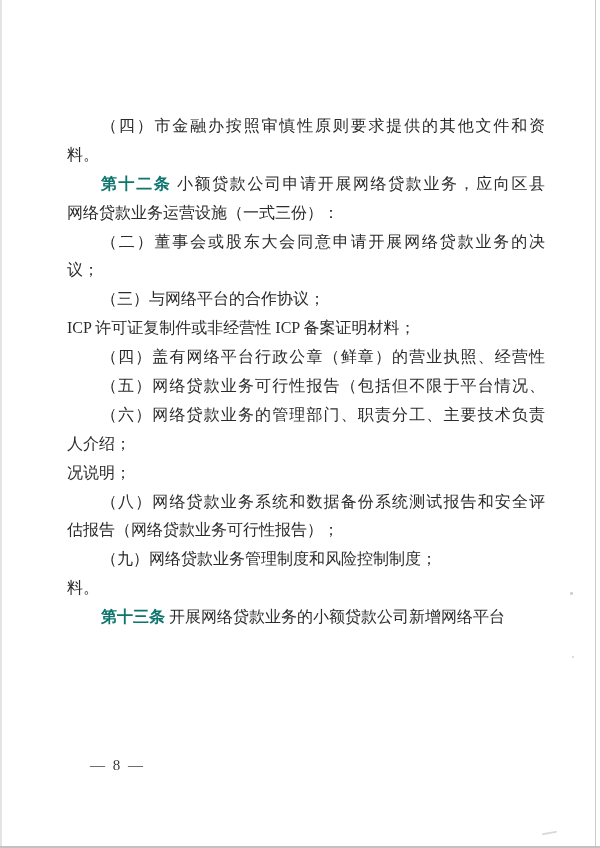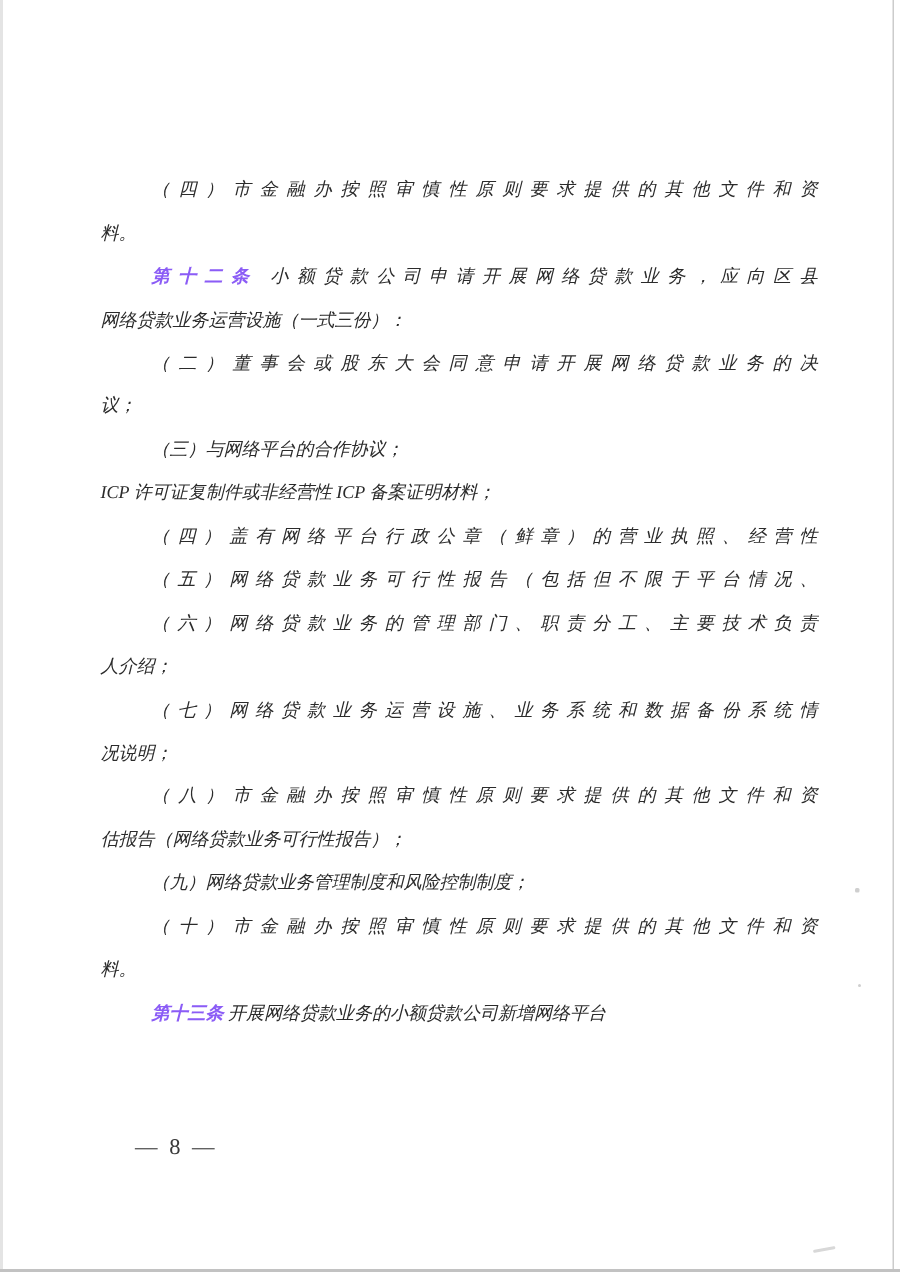--- a/index.html
+++ b/index.html
@@ -10,36 +10,35 @@
     overflow: hidden;
     font-family: "Liberation Serif", "DejaVu Serif", serif;
     color: #2b2b2b;
   }
   .doc-body {
     position: absolute;
     left: 67px; top: 112px;
     width: 478px;
   }
   .line {
-    font-size: 12px;
+    font-size: 16px;
     line-height: 28.9px;
     height: 28.9px;
     white-space: nowrap;
     text-align: left;
-    font-style: italic;
   }
   .line.indent { text-indent: 34px; }
   .line.j {
     white-space: normal;
     text-align: justify;
     text-align-last: justify;
   }
   .article-no {
     font-weight: 700;
-    color: #8b5cf6;
+    color: #0f766e;
   }
   .page-number {
     position: absolute;
     left: 90px; top: 755px;
     font-size: 15px;
     line-height: 20px;
     letter-spacing: 2px;
     color: #3a3a3a;
   }
   .edge { position: absolute; }
@@ -60,26 +59,24 @@
     <div class="line indent j"><span class="article-no">第十二条</span> 小额贷款公司申请开展网络贷款业务，应向区县</div>
     <div class="line">网络贷款业务运营设施（一式三份）：</div>
     <div class="line indent j">（二）董事会或股东大会同意申请开展网络贷款业务的决</div>
     <div class="line">议；</div>
     <div class="line indent">（三）与网络平台的合作协议；</div>
     <div class="line">ICP 许可证复制件或非经营性 ICP 备案证明材料；</div>
     <div class="line indent j">（四）盖有网络平台行政公章（鲜章）的营业执照、经营性</div>
     <div class="line indent j">（五）网络贷款业务可行性报告（包括但不限于平台情况、</div>
     <div class="line indent j">（六）网络贷款业务的管理部门、职责分工、主要技术负责</div>
     <div class="line">人介绍；</div>
-    <div class="line indent j">（七）网络贷款业务运营设施、业务系统和数据备份系统情</div>
     <div class="line">况说明；</div>
-    <div class="line indent j">（八）市金融办按照审慎性原则要求提供的其他文件和资</div>
+    <div class="line indent j">（八）网络贷款业务系统和数据备份系统测试报告和安全评</div>
     <div class="line">估报告（网络贷款业务可行性报告）；</div>
     <div class="line indent">（九）网络贷款业务管理制度和风险控制制度；</div>
-    <div class="line indent j">（十）市金融办按照审慎性原则要求提供的其他文件和资</div>
     <div class="line">料。</div>
     <div class="line indent"><span class="article-no">第十三条</span> 开展网络贷款业务的小额贷款公司新增网络平台</div>
   </div>
 
 <div class="page-number">— 8 —</div>
 
 <div class="edge" id="edge-left"></div>
 <div class="edge" id="edge-right"></div>
 <div class="edge" id="edge-bottom"></div>
 <div class="speck" id="speck-1"></div>

